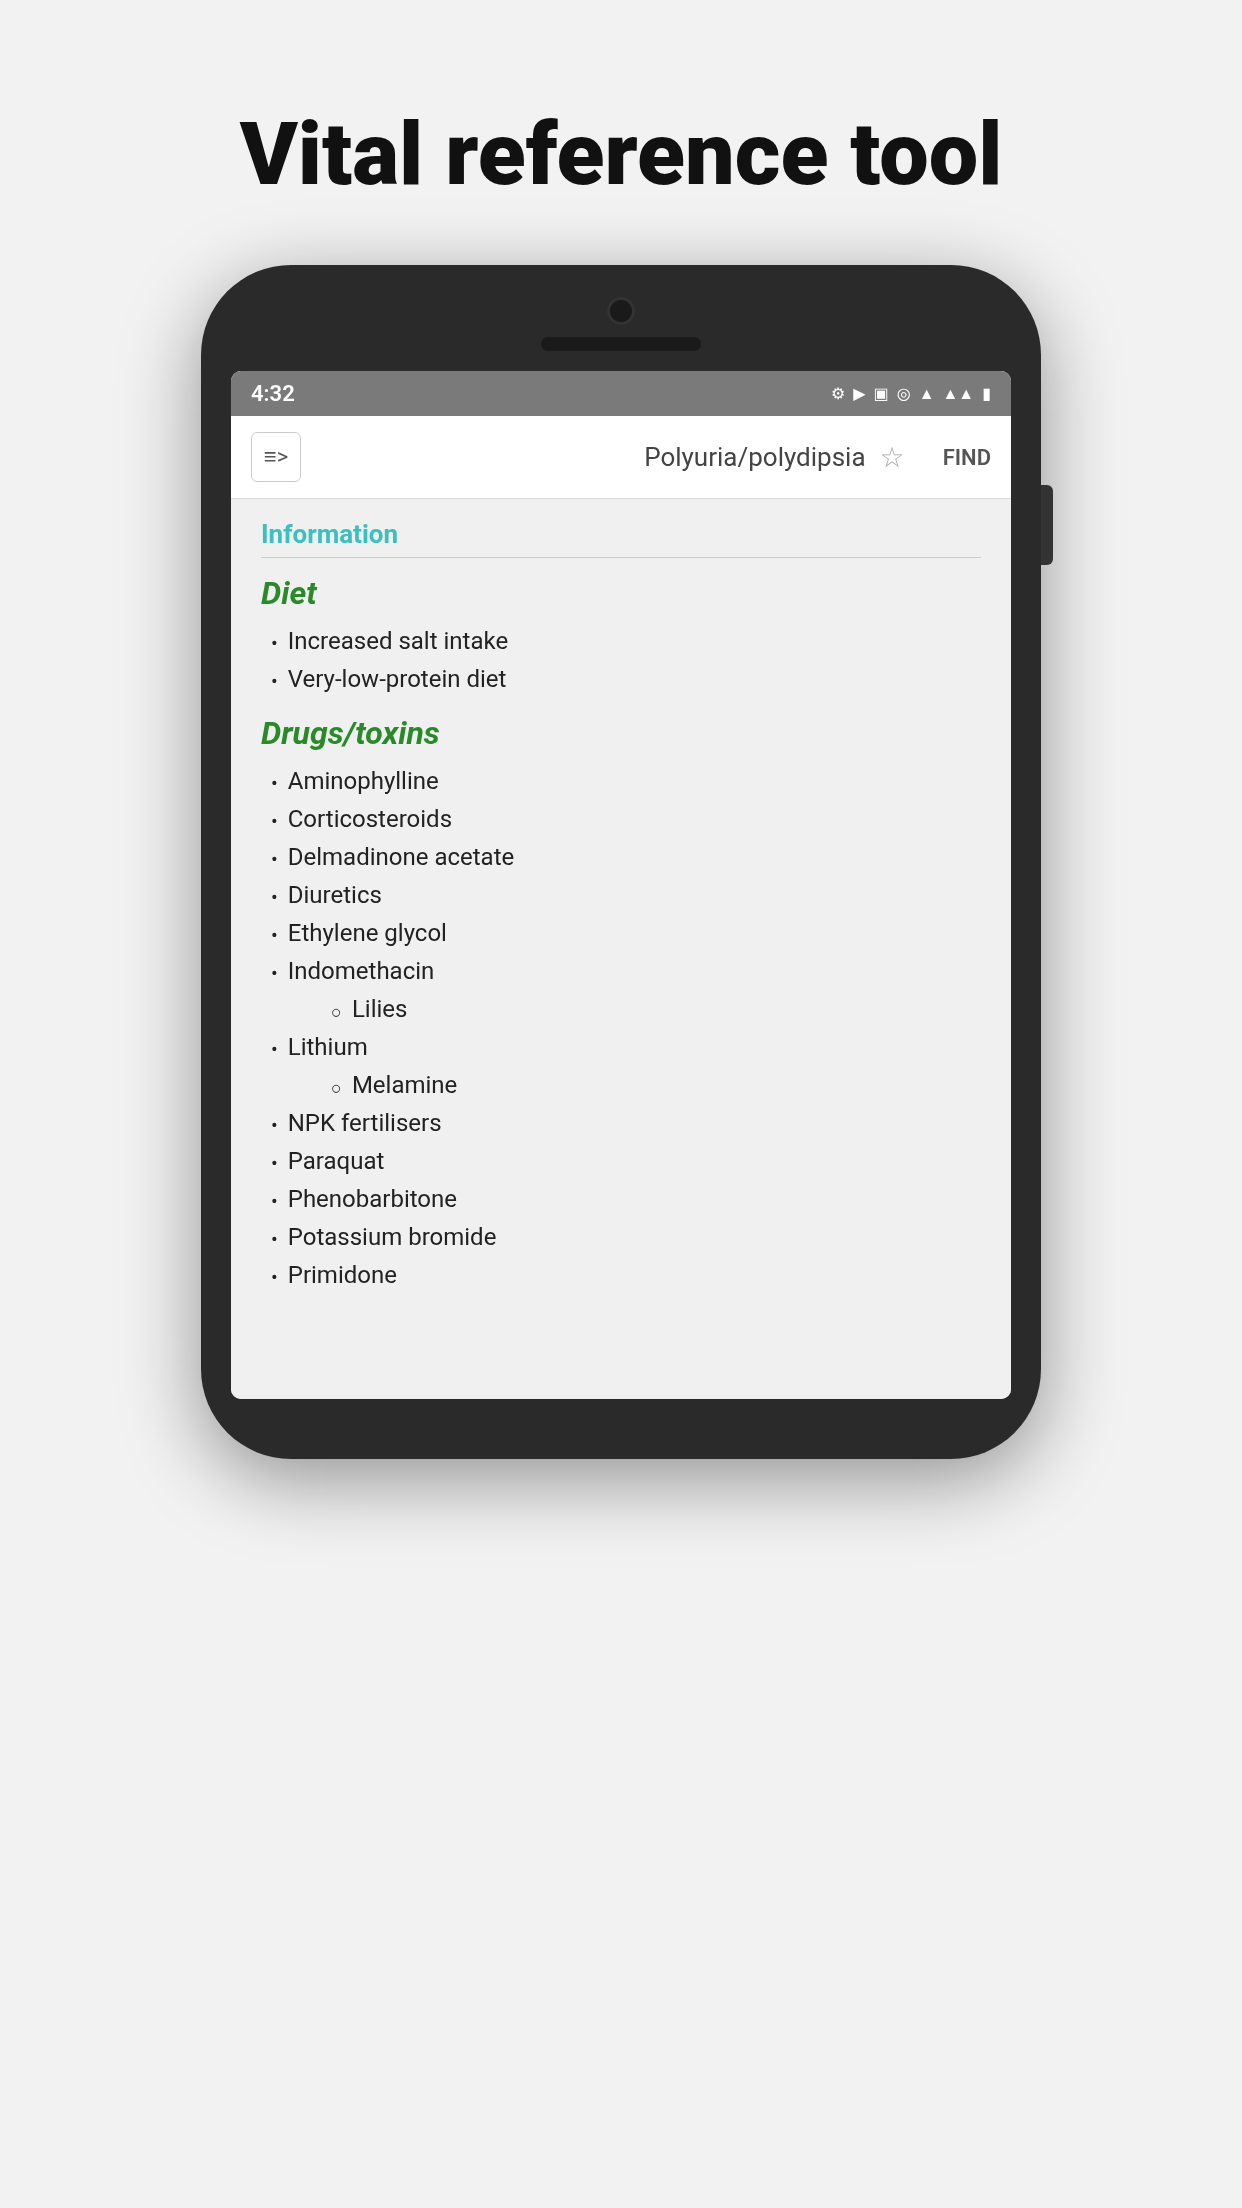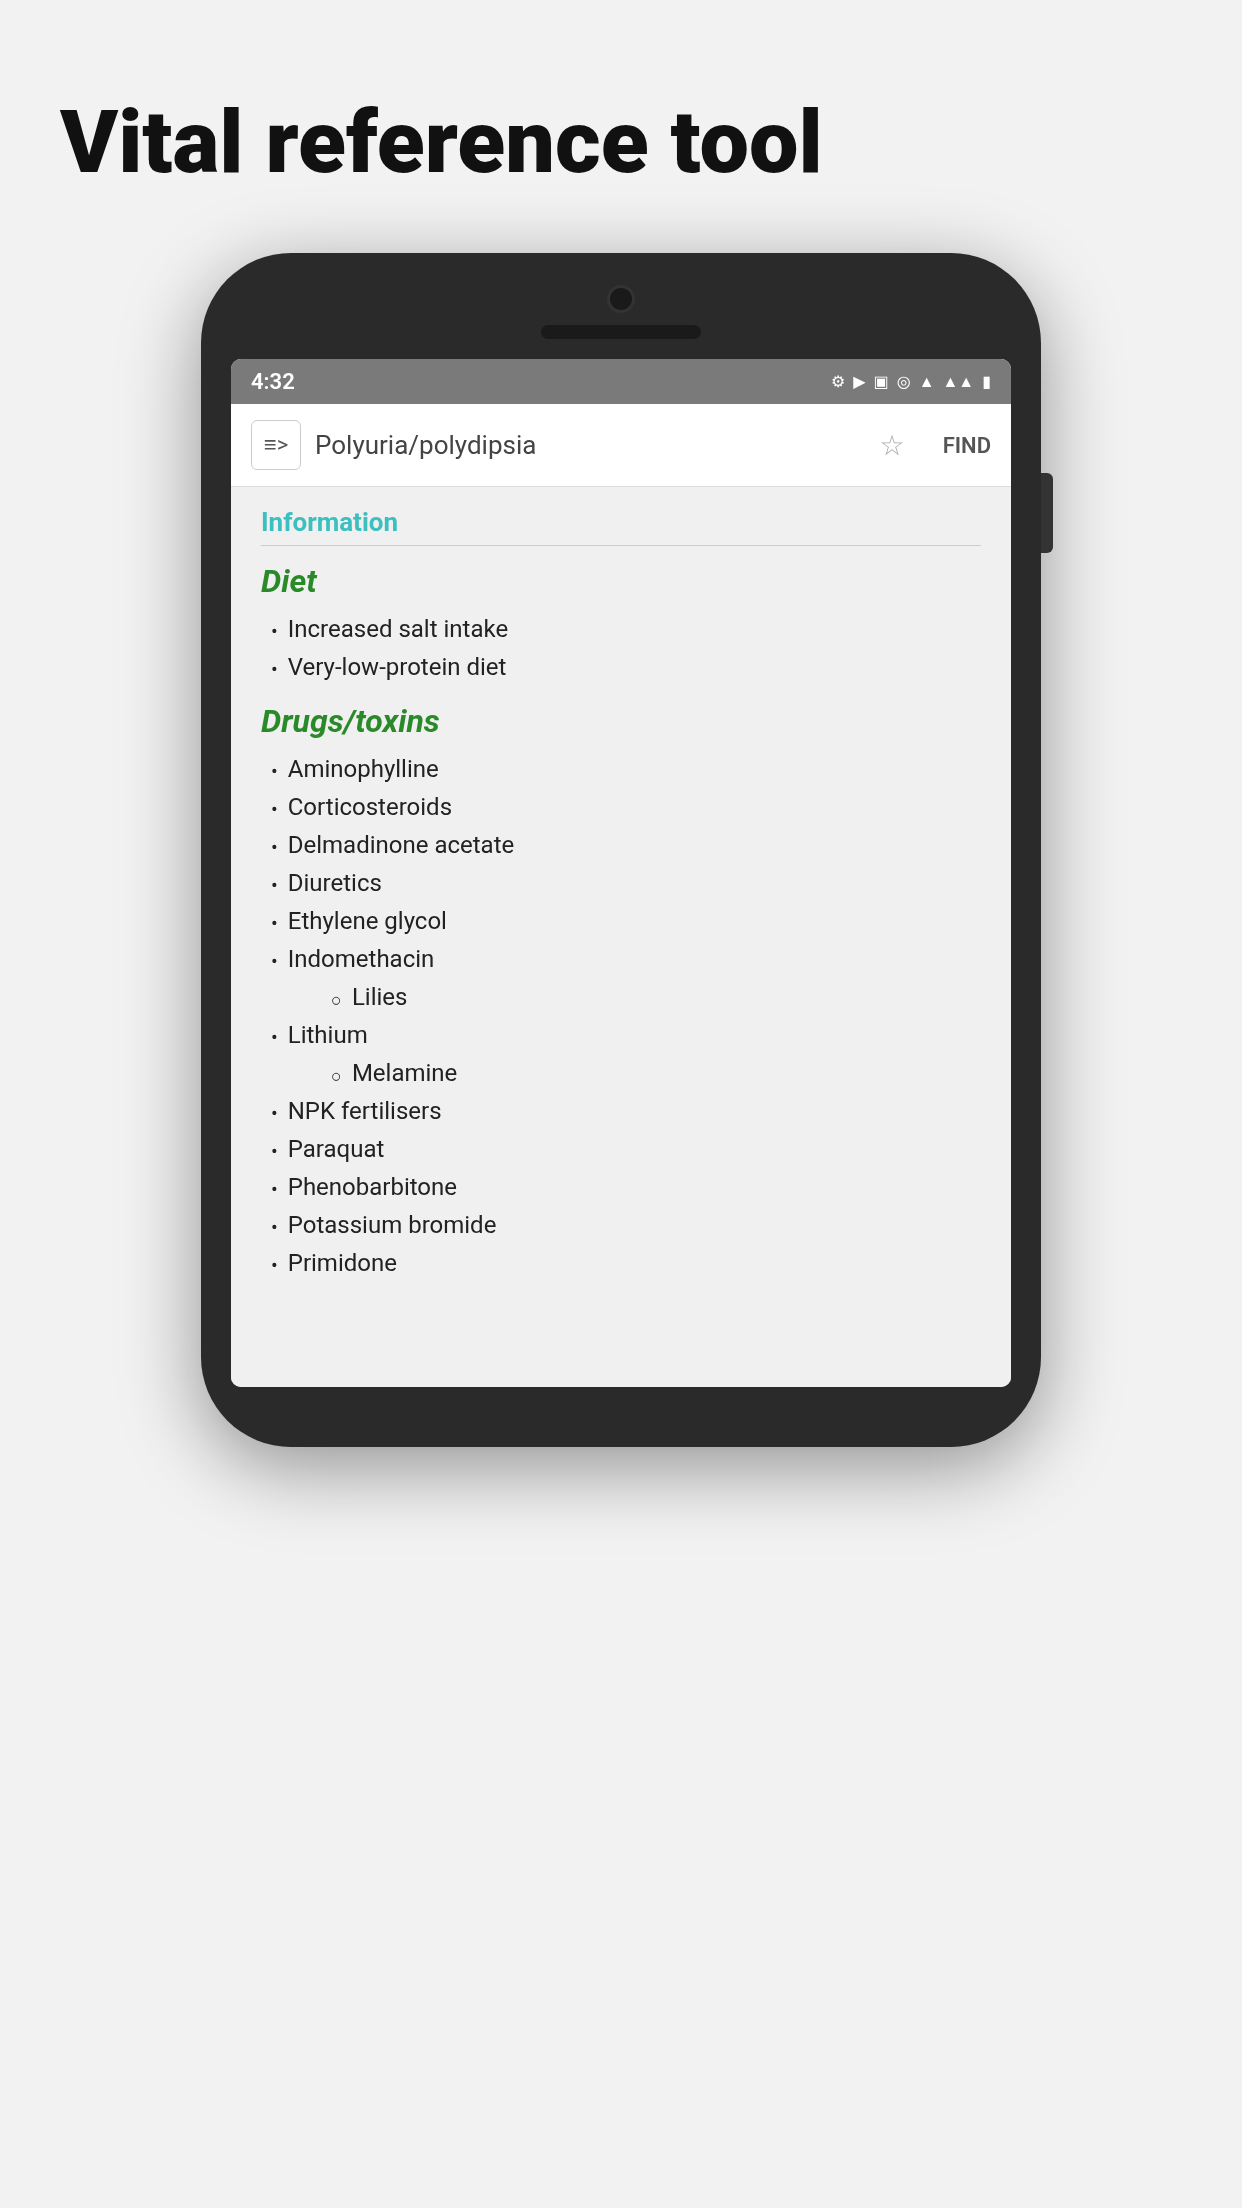--- a/index.html
+++ b/index.html
@@ -11,23 +11,24 @@
       min-height: 2208px;
       display: flex;
       flex-direction: column;
       align-items: center;
     }
 
     .page-title {
       font-size: 88px;
       font-weight: 900;
       color: #111111;
-      text-align: left;
+      text-align: center;
       padding: 90px 60px 60px 60px;
       width: 100%;
+      margin-top: 12px;
     }
 
     .phone-container {
       position: relative;
       width: 840px;
       margin: 0 auto;
     }
 
     .phone-frame {
       background-color: #2a2a2a;
@@ -120,21 +121,21 @@
       align-items: center;
       justify-content: center;
       font-size: 22px;
       color: #555;
     }
 
     .app-title {
       flex: 1;
       font-size: 26px;
       color: #444;
-      text-align: left;
+      text-align: right;
     }
 
     .header-actions {
       display: flex;
       align-items: center;
       gap: 14px;
     }
 
     .star-icon {
       font-size: 28px;

